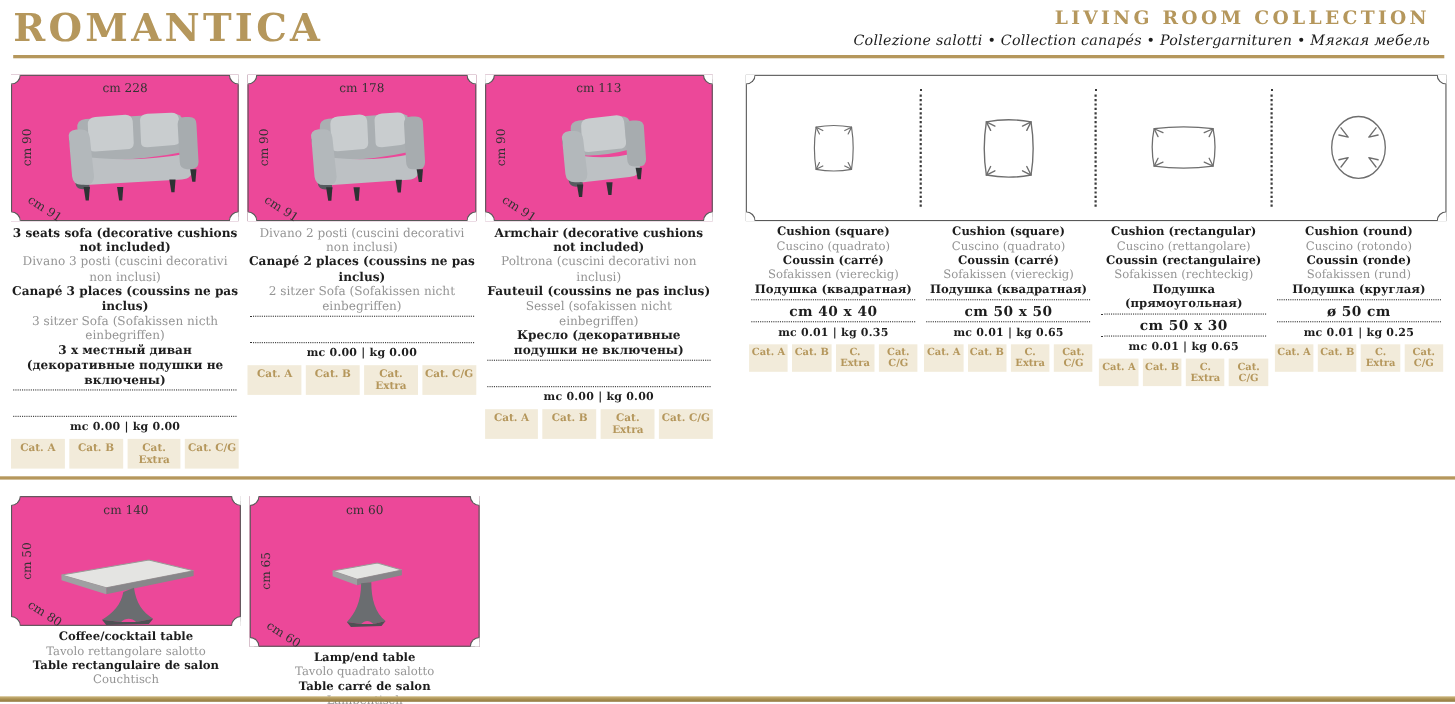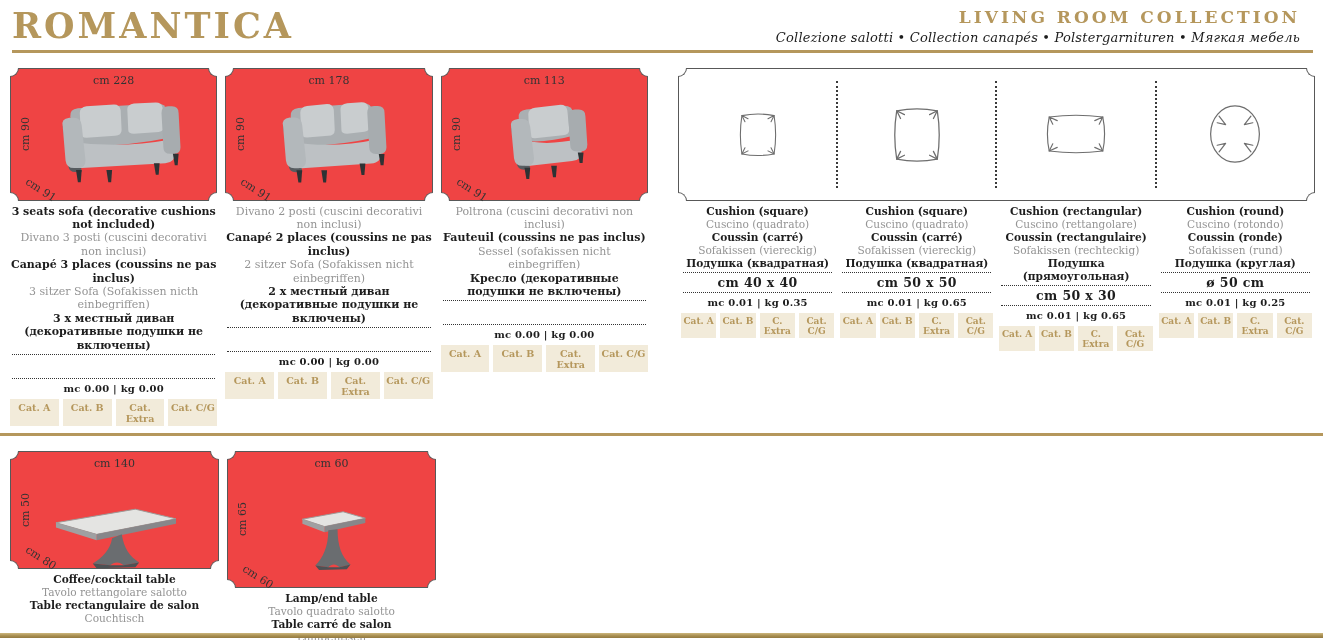--- a/index.html
+++ b/index.html
@@ -16,21 +16,21 @@
   .coll-sub { font-size:13px; font-style:italic; color:#1c1c1c; margin-top:3px; letter-spacing:.2px; }
   .gold-rule { height:2.5px; background:#b5975c; margin:4px 10px 0 12px; }
 
   
   .row-top { display:flex; margin:15px 8px 0 10px; }
   .col { width:209px; margin-right:8px; }
   .cushion-group { width:637px; margin-left:22px; }
   .row-bottom { display:flex; margin:15px 8px 0 10px; }
 
   
-  .card { position:relative; height:133px; border:1px solid #585858; background:#ef4444; }
+  .card { position:relative; height:133px; border:1px solid #585858; background:#ec4899; }
   .cnr { position:absolute; width:9px; height:9px; background:#fff; }
   .cnr.tl { top:-1px; left:-1px; border-right:1px solid #585858; border-bottom:1px solid #585858; border-bottom-right-radius:100%; }
   .cnr.tr { top:-1px; right:-1px; border-left:1px solid #585858; border-bottom:1px solid #585858; border-bottom-left-radius:100%; }
   .cnr.bl { bottom:-1px; left:-1px; border-right:1px solid #585858; border-top:1px solid #585858; border-top-right-radius:100%; }
   .cnr.br { bottom:-1px; right:-1px; border-left:1px solid #585858; border-top:1px solid #585858; border-top-left-radius:100%; }
   .dim-top { position:absolute; top:5px; left:0; width:100%; text-align:center; font-size:11px; color:#333; }
   .dim-left { position:absolute; left:-16px; top:50%; width:60px; text-align:center; font-size:11px; color:#333;
               transform:translateY(-50%) rotate(-90deg); }
   .dim-diag { position:absolute; left:12px; bottom:14px; font-size:11px; color:#333; transform:rotate(33deg); transform-origin:left bottom; }
   .art { position:absolute; left:50%; top:24px; transform:translateX(-50%); }
@@ -142,21 +142,20 @@
           <path d="M36 80 l2 13 3 0 1 -13 z" fill="#2e3234"></path>
           <path d="M62 80 l2 13 3 0 1 -13 z" fill="#2e3234"></path>
           <path d="M102 73 l2 12 3 0 1 -12 z" fill="#2e3234"></path>
           <path d="M122 63 l2 12 3 0 1 -12 z" fill="#2e3234"></path>
         </svg>
       </div>
       <div class="pinfo">
         <div class="l g">Divano 2 posti (cuscini decorativi non inclusi)</div>
         <div class="l b">Canapé 2 places (coussins ne pas inclus)</div>
         <div class="l g">2 sitzer Sofa (Sofakissen nicht einbegriffen)</div>
-        <div class="l b">2 х местный диван (декоративные подушки не включены)</div>
         <div class="dots"></div>
         <div class="gap"></div>
         <div class="dots"></div>
         <div class="mc">mc 0.00  |  kg 0.00</div>
         <div class="cats">
           <span class="badge">Cat. A</span>
           <span class="badge">Cat. B</span>
           <span class="badge">Cat. Extra</span>
           <span class="badge">Cat. C/G</span>
         </div>
@@ -178,20 +177,21 @@
           <path d="M36 22 Q36 16 43 15 L70 12 Q76 12 77 18 L79 38 Q79 44 72 44 L43 47 Q37 47 37 42 Z" fill="#c9cdcf"></path>
           <path d="M24 48 Q55 56 88 48 L92 60 Q93 70 82 71 L38 76 Q26 76 25 66 Z" fill="#bdc1c4"></path>
           <path d="M18 36 Q16 28 25 27 L30 27 Q37 27 38 35 L42 68 Q42 76 34 76 L30 76 Q22 76 21 68 Z" fill="#b3b8bb"></path>
           <path d="M78 24 Q78 17 85 17 L89 17 Q96 17 96 24 L98 54 Q98 61 91 61 L87 61 Q80 61 80 54 Z" fill="#a7acaf"></path>
           <path d="M32 78 l2 12 3 0 1 -12 z" fill="#2e3234"></path>
           <path d="M60 76 l2 12 3 0 1 -12 z" fill="#2e3234"></path>
           <path d="M88 62 l2 11 3 0 1 -11 z" fill="#2e3234"></path>
         </svg>
       </div>
       <div class="pinfo">
+        <div class="l b">Armchair (decorative cushions not included)</div>
         <div class="l g">Poltrona (cuscini decorativi non inclusi)</div>
         <div class="l b">Fauteuil (coussins ne pas inclus)</div>
         <div class="l g">Sessel (sofakissen nicht einbegriffen)</div>
         <div class="l b">Кресло (декоративные подушки не включены)</div>
         <div class="dots"></div>
         <div class="gap"></div>
         <div class="dots"></div>
         <div class="mc">mc 0.00  |  kg 0.00</div>
         <div class="cats">
           <span class="badge">Cat. A</span>

